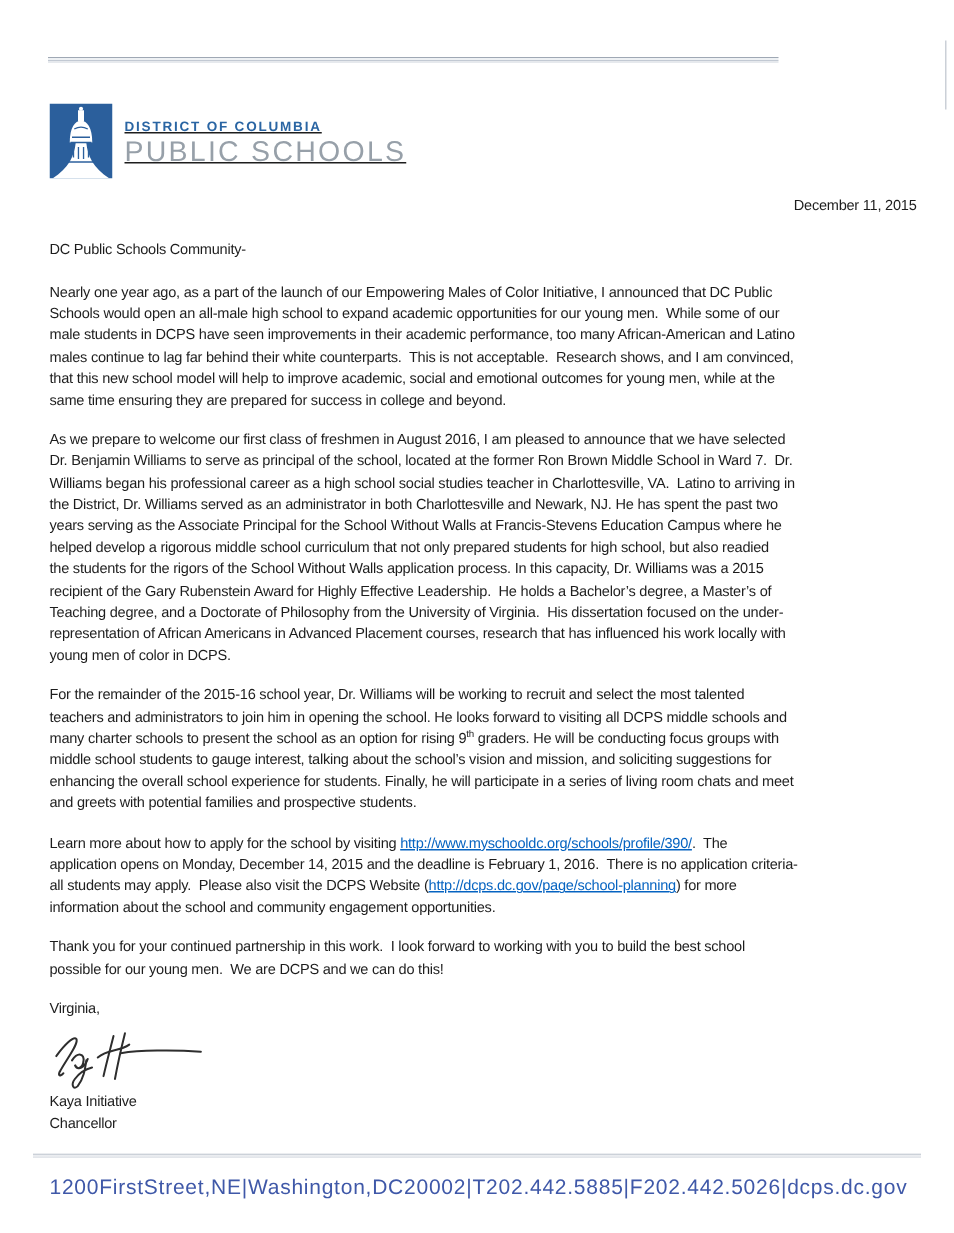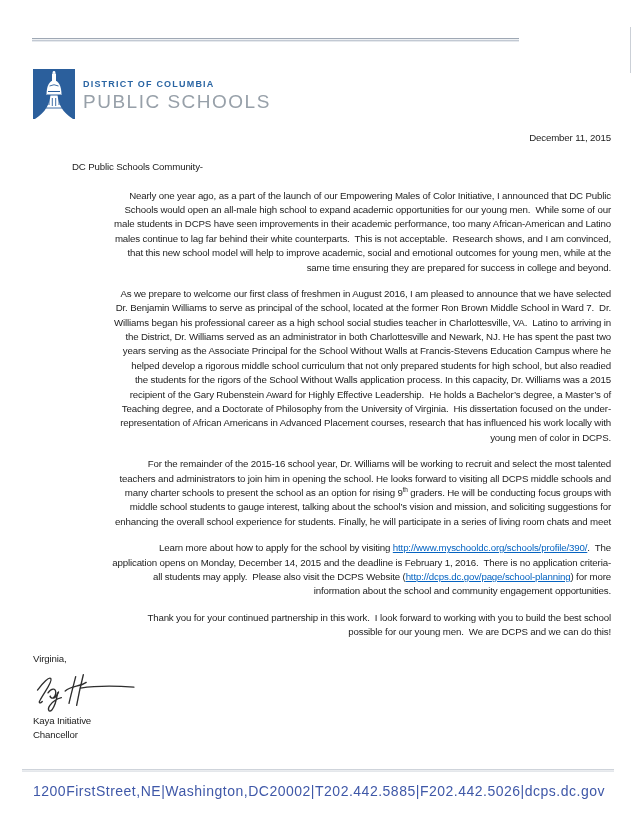--- a/index.html
+++ b/index.html
@@ -7,28 +7,28 @@
     position:relative;width:636px;height:822px;background:#ffffff;overflow:hidden;
     font-family:"Liberation Sans",sans-serif;color:#1d1d1d;
   }
   .top-rule{
     position:absolute;left:32px;top:38px;width:487px;height:4px;
     background:linear-gradient(to bottom,#9fa8b4 0,#9fa8b4 1px,#eef1f4 1px,#eef1f4 2px,#c2c9d3 2px,#c2c9d3 3px,#e6e9ed 3px);
   }
   .edge-artifact{position:absolute;right:5px;top:27px;width:1px;height:46px;background:#cbd0d7;}
   .logo-row{position:absolute;left:33px;top:69px;display:flex;align-items:flex-start;}
   .logo-square{width:42px;height:50px;display:block;}
-  .org-text{margin-left:8px;padding-top:10px;}
+  .org-text{margin-left:8px;padding-top:10px;text-decoration:underline;}
   .org-line1{font-size:9px;font-weight:bold;letter-spacing:1.2px;color:#2a65a3;}
   .org-line2{font-size:19px;letter-spacing:1.5px;color:#97a0a9;margin-top:2px;}
   .letter-body{position:absolute;left:33px;top:131px;width:578px;font-size:9.7px;letter-spacing:-0.15px;}
   .line{white-space:pre;line-height:14.4px;height:14.4px;}
   .date{margin-bottom:14.4px;text-align:right;}
-  .salutation{margin-bottom:14.4px;margin-left:39px;}
-  .para{margin-bottom:12px;text-align:right;}
+  .salutation{margin-bottom:14.4px;}
+  .para{margin-bottom:12px;}
   .link{color:#0563c1;text-decoration:underline;cursor:pointer;}
   .sup{font-size:6.5px;position:relative;top:-3.5px;}
   .closing{margin-top:2px;}
   .signature{width:118px;height:42px;display:block;margin:4px 0 2px -2px;}
   .sig-name{margin-top:2px;}
   .footer-rule{
     position:absolute;left:22px;top:769px;width:592px;height:3px;
     background:linear-gradient(to bottom,#d7dbe1 0,#c6ccd4 1px,#edeff2 1px,#e1e4e9 3px);
   }
   .footer{
@@ -88,20 +88,21 @@
           <div class="line"><span>Teaching degree, and a Doctorate of Philosophy from the University of Virginia.  His dissertation focused on the under-</span></div>
           <div class="line"><span>representation of African Americans in Advanced Placement courses, research that has influenced his work locally with</span></div>
           <div class="line"><span>young men of color in DCPS.</span></div>
         </div>
         <div class="para">
           <div class="line"><span>For the remainder of the 2015-16 school year, Dr. Williams will be working to recruit and select the most talented</span></div>
           <div class="line"><span>teachers and administrators to join him in opening the school. He looks forward to visiting all DCPS middle schools and</span></div>
           <div class="line"><span>many charter schools to present the school as an option for rising 9</span><span class="sup">th</span><span> graders. He will be conducting focus groups with</span></div>
           <div class="line"><span>middle school students to gauge interest, talking about the school’s vision and mission, and soliciting suggestions for</span></div>
           <div class="line"><span>enhancing the overall school experience for students. Finally, he will participate in a series of living room chats and meet</span></div>
+          <div class="line"><span>and greets with potential families and prospective students.</span></div>
         </div>
         <div class="para">
           <div class="line"><span>Learn more about how to apply for the school by visiting </span><span class="link">http://www.myschooldc.org/schools/profile/390/</span><span>.  The</span></div>
           <div class="line"><span>application opens on Monday, December 14, 2015 and the deadline is February 1, 2016.  There is no application criteria-</span></div>
           <div class="line"><span>all students may apply.  Please also visit the DCPS Website (</span><span class="link">http://dcps.dc.gov/page/school-planning</span><span>) for more</span></div>
           <div class="line"><span>information about the school and community engagement opportunities.</span></div>
         </div>
         <div class="para">
           <div class="line"><span>Thank you for your continued partnership in this work.  I look forward to working with you to build the best school</span></div>
           <div class="line"><span>possible for our young men.  We are DCPS and we can do this!</span></div>

